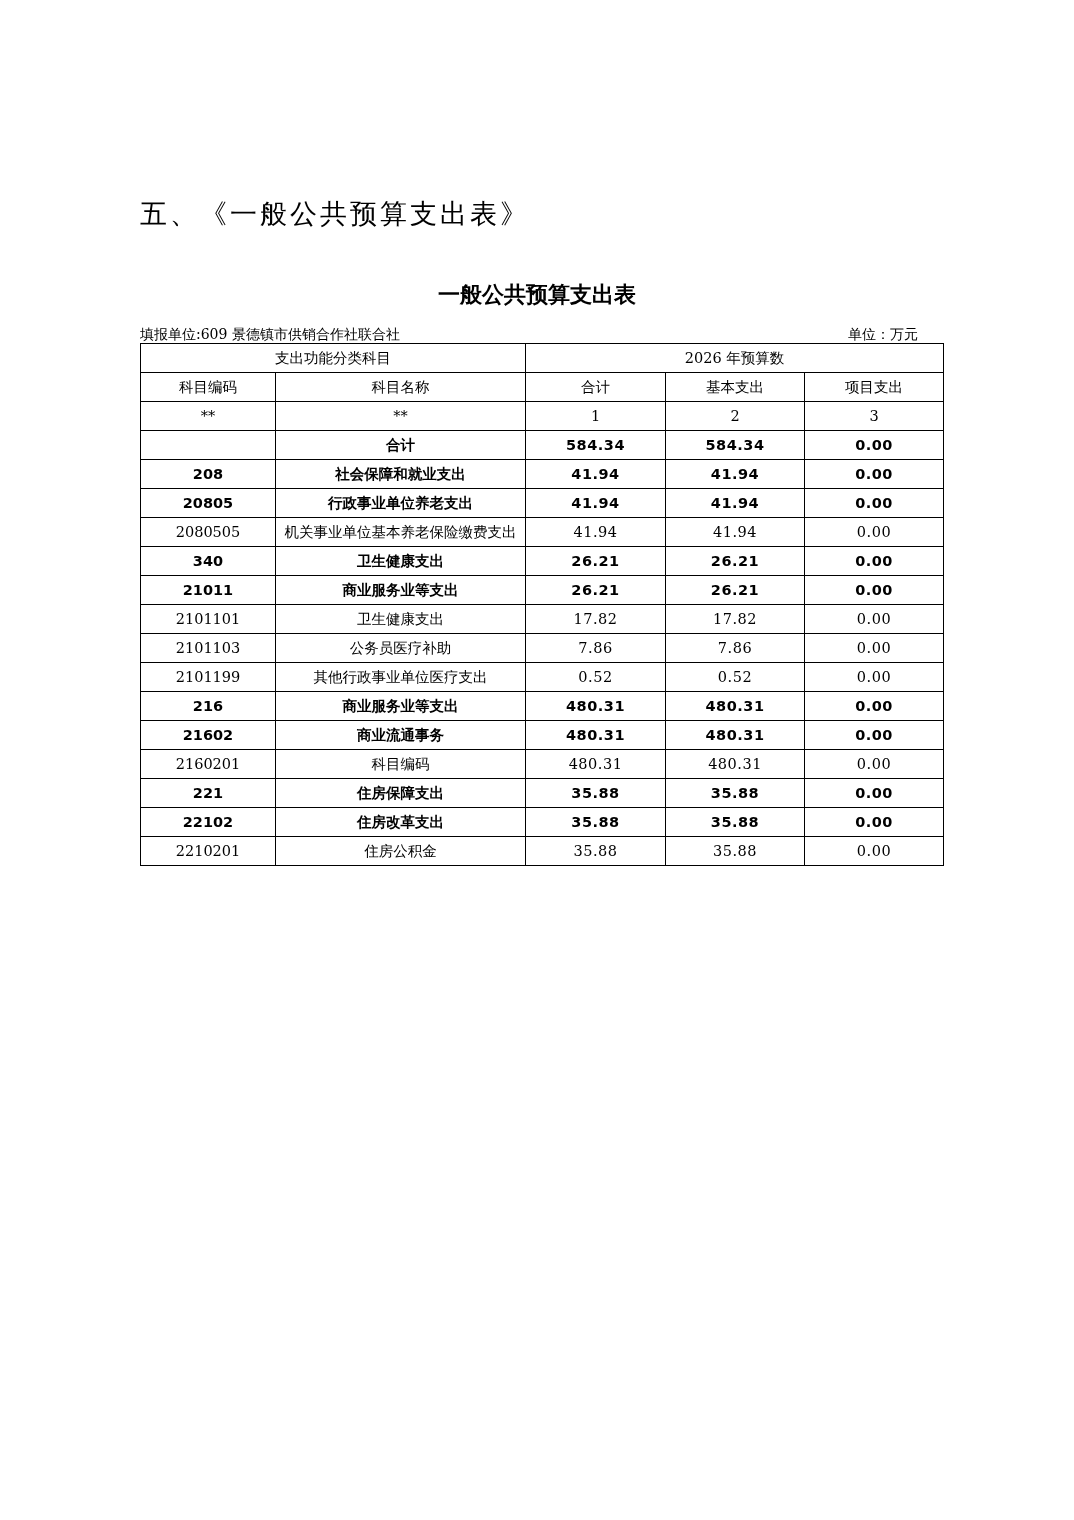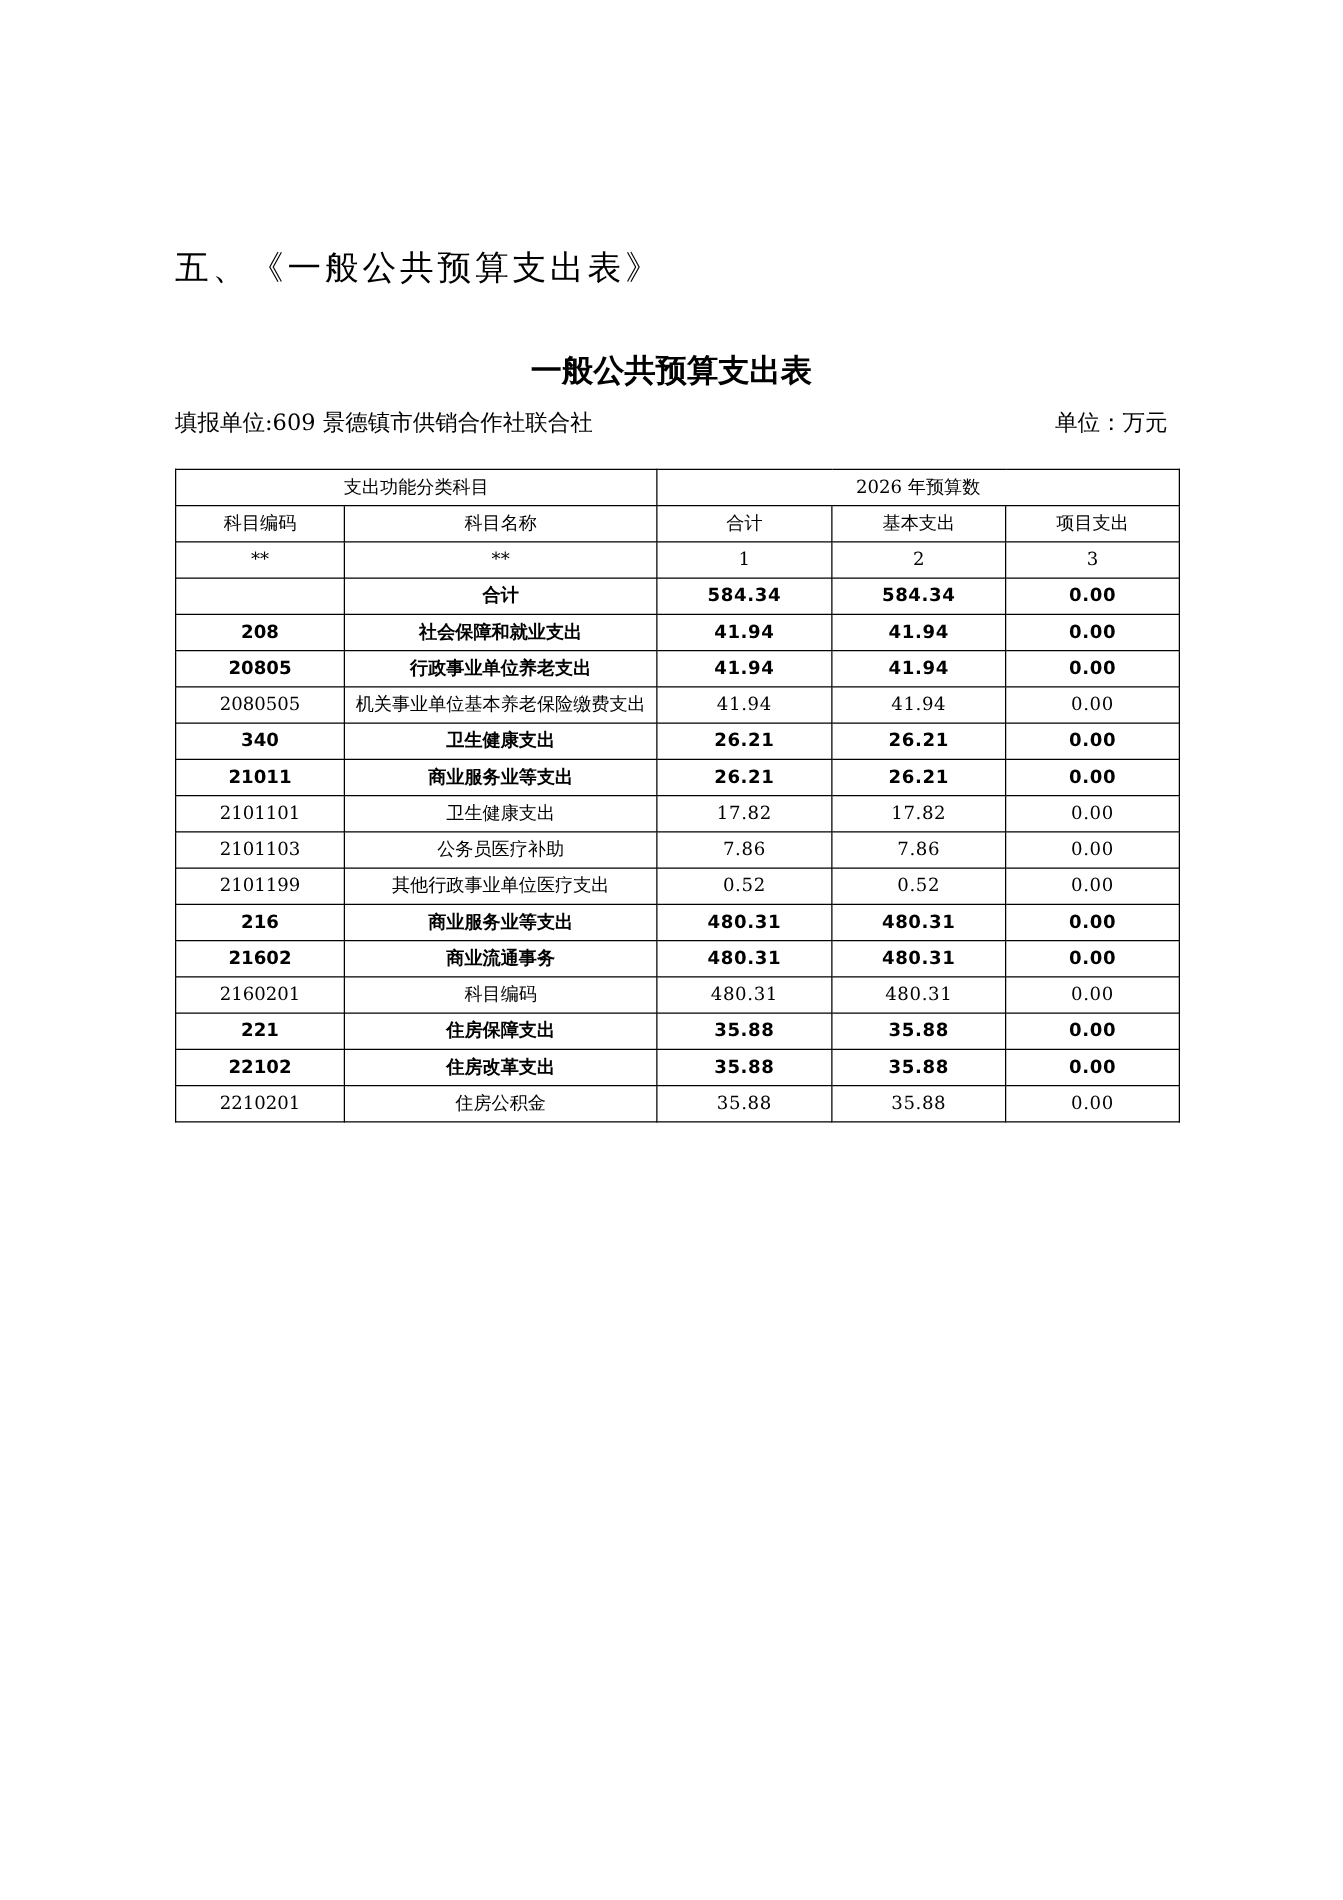--- a/index.html
+++ b/index.html
@@ -29,48 +29,48 @@
     letter-spacing: 3px;
     font-family: "DejaVu Serif", "Liberation Serif", serif;
     white-space: nowrap;
   }
   .doc-title {
     position: absolute;
     left: 0;
     right: 0;
     top: 280px;
     text-align: center;
-    font-size: 25px;
+    font-size: 22px;
     font-weight: bold;
     font-family: "DejaVu Sans", "Liberation Sans", sans-serif;
   }
   .meta-row {
     position: absolute;
     left: 140px;
-    right: 140px;
+    right: 156px;
     top: 326px;
     height: 20px;
-    font-size: 18px;
+    font-size: 14px;
   }
   .meta-left {
     position: absolute;
     left: 0;
     top: 0;
     white-space: nowrap;
   }
   .meta-right {
     position: absolute;
     right: 0;
     top: 0;
     white-space: nowrap;
   }
   table.budget {
     position: absolute;
     left: 140px;
-    top: 375px;
+    top: 343px;
     border-collapse: collapse;
     width: 803px;
     table-layout: fixed;
   }
   table.budget td {
     border: 1px solid #000000;
     text-align: center;
     vertical-align: middle;
     font-size: 14.5px;
     height: 26px;

